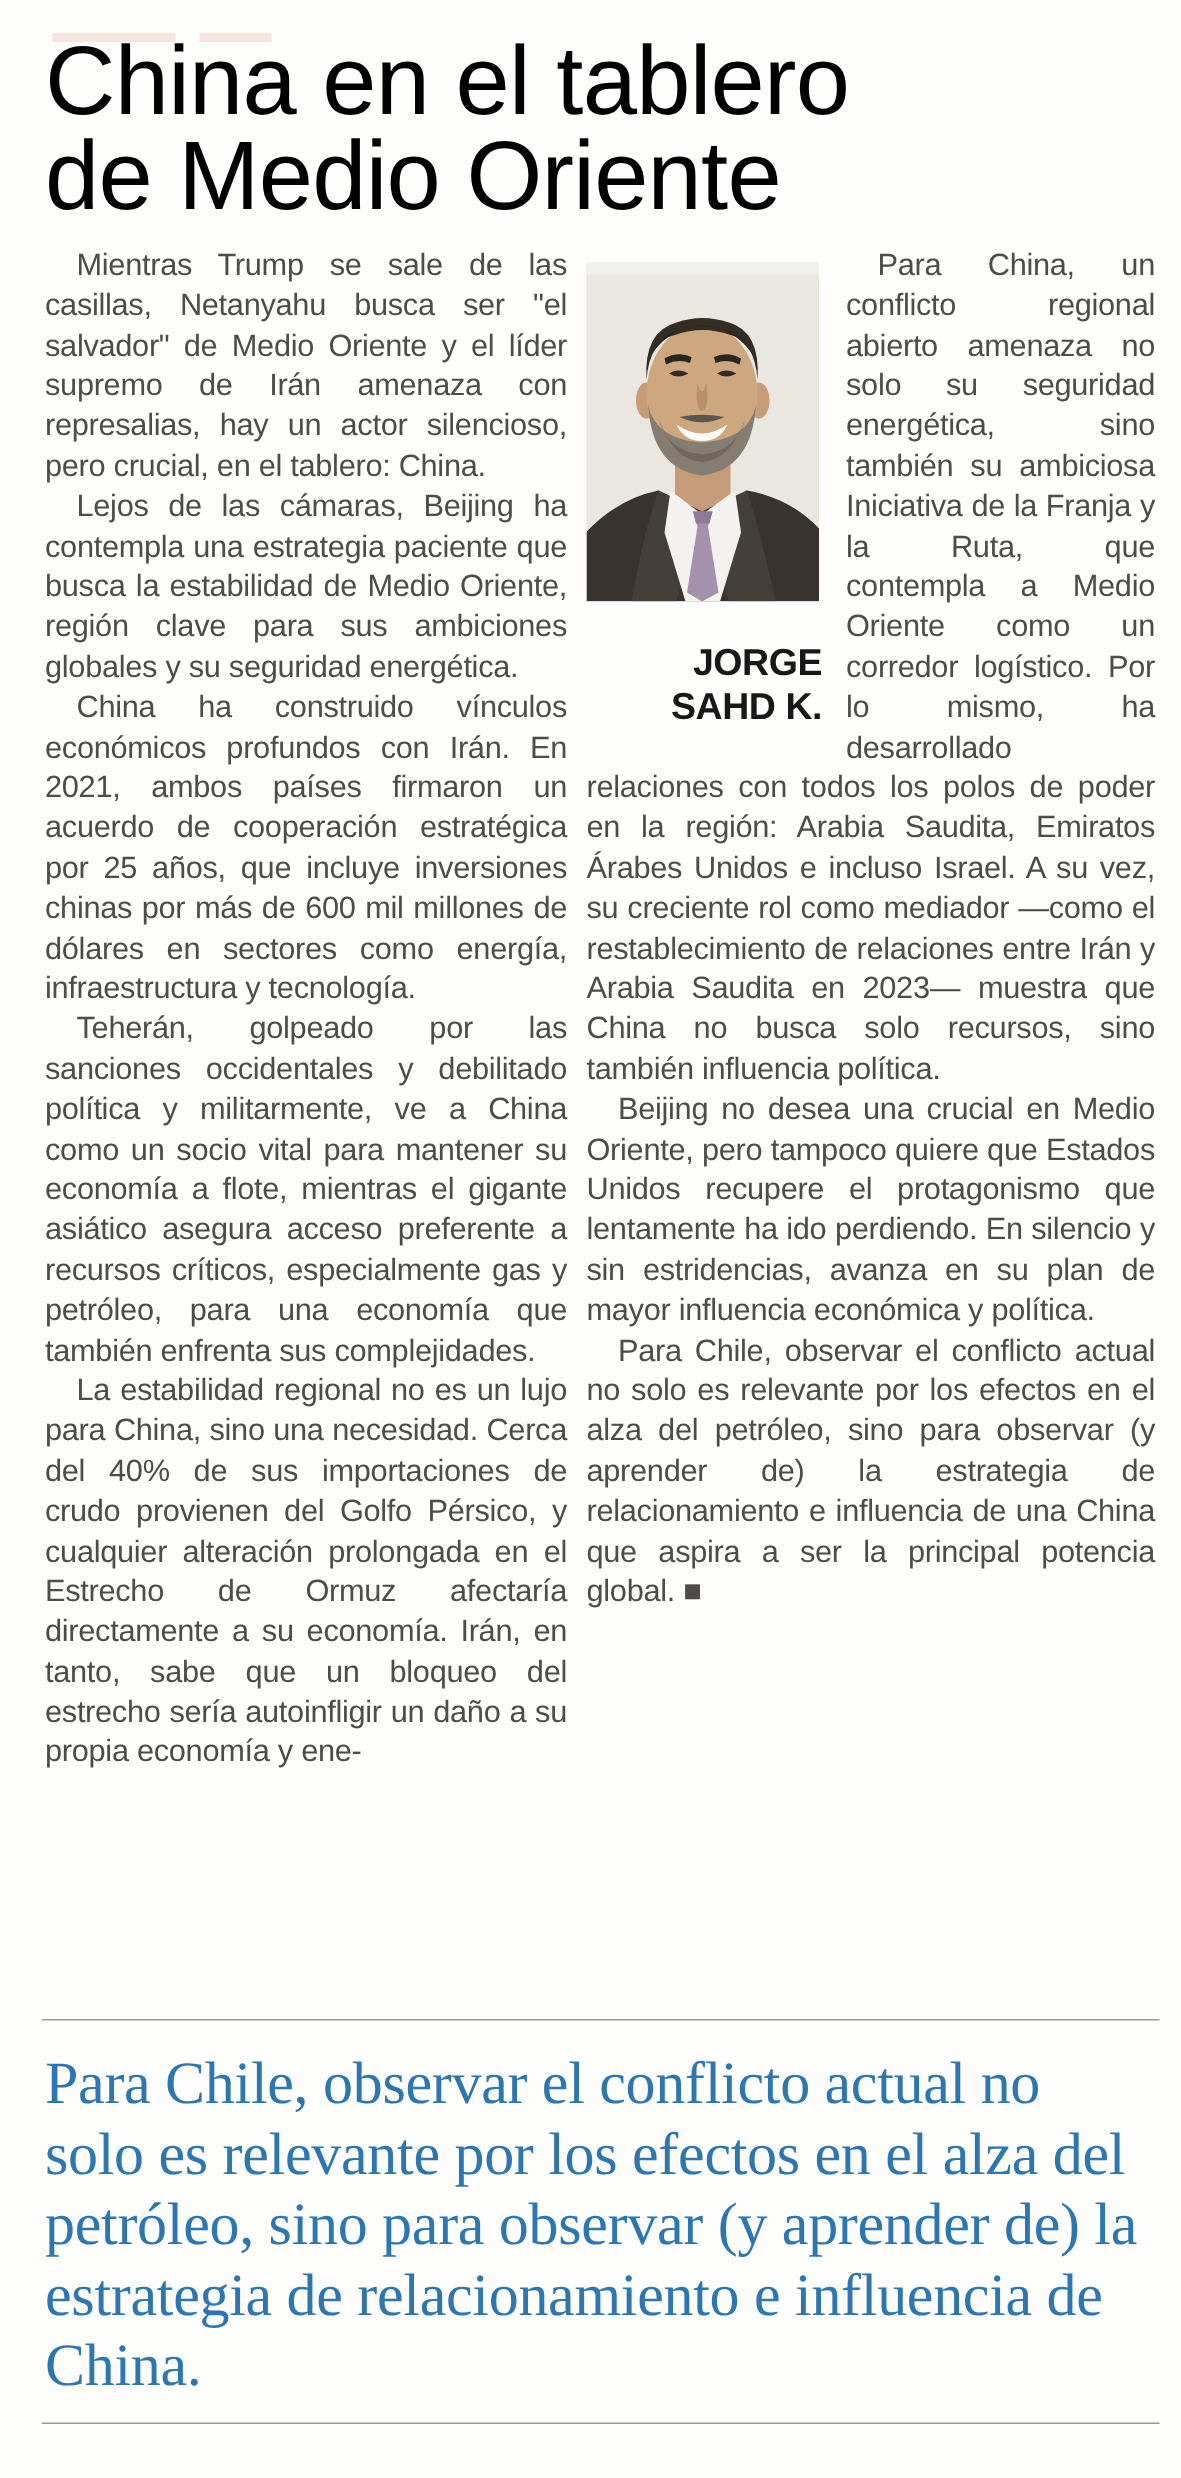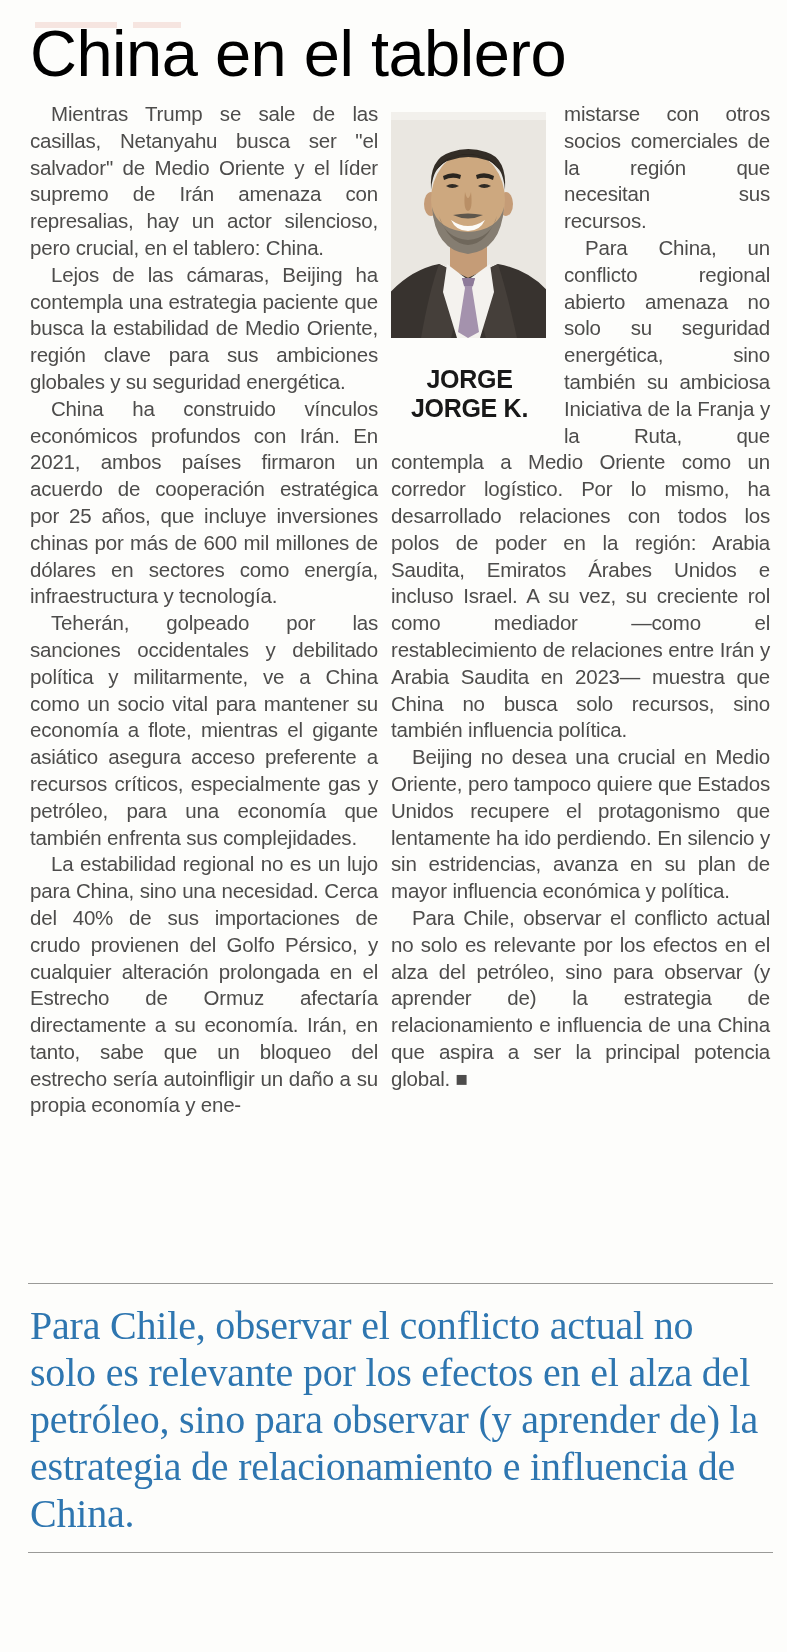--- a/index.html
+++ b/index.html
@@ -46,21 +46,21 @@
   .author-float { float: left; width: 157px; margin: 11px 16px 4px 0; }
   .photo-frame { width: 155px; height: 226px; background: #eae7e1; overflow: hidden; }
   .byline {
     margin-top: 27px;
     font-family: "Liberation Sans", sans-serif;
     font-weight: bold;
     font-size: 25px;
     line-height: 29px;
     color: #181818;
     letter-spacing: -0.3px;
-    text-align: center;
+    text-align: right;
   }
 
   
   .divider {
     border: none;
     border-top: 1.5px solid #9a9a98;
     margin: 0;
   }
   .divider.top { margin: 22px 14px 0 28px; }
   .divider.bottom { margin: 15px 14px 0 28px; }
@@ -76,20 +76,21 @@
 </style>
 </head>
 <body>
 
 <div class="page">
 
   <div class="crop-mark m1"></div>
   <div class="crop-mark m2"></div>
 
   <h1 class="headline"><span>China en el tablero</span><br>
+    <span>de Medio Oriente</span>
   </h1>
 
   <div class="body-cols">
 
     <div class="col col-left">
       <p>Mientras Trump se sale de las casillas, Netanyahu busca ser "el salvador" de Medio Oriente y el líder supremo de Irán amenaza con represalias, hay un actor silencioso, pero crucial, en el tablero: China.</p>
       <p>Lejos de las cámaras, Beijing ha contempla una estrategia paciente que busca la estabilidad de Medio Oriente, región clave para sus ambiciones globales y su seguridad energética.</p>
       <p>China ha construido vínculos económicos profundos con Irán. En 2021, ambos países firmaron un acuerdo de cooperación estratégica por 25 años, que incluye inversiones chinas por más de 600 mil millones de dólares en sectores como energía, infraestructura y tecnología.</p>
       <p>Teherán, golpeado por las sanciones occidentales y debilitado política y militarmente, ve a China como un socio vital para mantener su economía a flote, mientras el gigante asiático asegura acceso preferente a recursos críticos, especialmente gas y petróleo, para una economía que también enfrenta sus complejidades.</p>
       <p>La estabilidad regional no es un lujo para China, sino una necesidad. Cerca del 40% de sus importaciones de crudo provienen del Golfo Pérsico, y cualquier alteración prolongada en el Estrecho de Ormuz afectaría directamente a su economía. Irán, en tanto, sabe que un bloqueo del estrecho sería autoinfligir un daño a su propia economía y ene-</p>
@@ -133,25 +134,24 @@
             <path d="M 87 74 Q 93 70 100 74 Q 93 78 87 74 Z" fill="#2f2a24"></path>
 
             <path d="M 52 64 Q 61 59 70 63 L 69 67 Q 61 64 53 68 Z" fill="#2a251f"></path>
             <path d="M 85 63 Q 94 59 103 64 L 102 68 Q 94 64 86 67 Z" fill="#2a251f"></path>
 
             <path d="M 40 78 Q 38 46 60 40 Q 77 34 95 40 Q 116 46 114 78 Q 112 52 95 48 Q 77 42 60 48 Q 42 52 40 78 Z" fill="#332d26"></path>
             <path d="M 44 60 Q 58 42 77 42 Q 96 42 110 60 Q 104 48 92 45 Q 77 40 62 45 Q 50 48 44 60 Z" fill="#2a241e"></path>
           </svg>
         </div>
         <div class="byline"><span>JORGE</span><br>
-          <span>JORGE K.</span>
+          <span>SAHD K.</span>
         </div>
       </div>
 
-      <p class="cont">mistarse con otros socios comerciales de la región que necesitan sus recursos.</p>
       <p>Para China, un conflicto regional abierto amenaza no solo su seguridad energética, sino también su ambiciosa Iniciativa de la Franja y la Ruta, que contempla a Medio Oriente como un corredor logístico. Por lo mismo, ha desarrollado relaciones con todos los polos de poder en la región: Arabia Saudita, Emiratos Árabes Unidos e incluso Israel. A su vez, su creciente rol como mediador —como el restablecimiento de relaciones entre Irán y Arabia Saudita en 2023— muestra que China no busca solo recursos, sino también influencia política.</p>
       <p>Beijing no desea una crucial en Medio Oriente, pero tampoco quiere que Estados Unidos recupere el protagonismo que lentamente ha ido perdiendo. En silencio y sin estridencias, avanza en su plan de mayor influencia económica y política.</p>
       <p>Para Chile, observar el conflicto actual no solo es relevante por los efectos en el alza del petróleo, sino para observar (y aprender de) la estrategia de relacionamiento e influencia de una China que aspira a ser la principal potencia global. ■</p>
     </div>
   </div>
 
   <hr class="divider top">
 
   <p class="pull-quote">Para Chile, observar el conflicto actual no solo es relevante por los efectos en el alza del petróleo, sino para observar (y aprender de) la estrategia de relacionamiento e influencia de China.</p>
 

